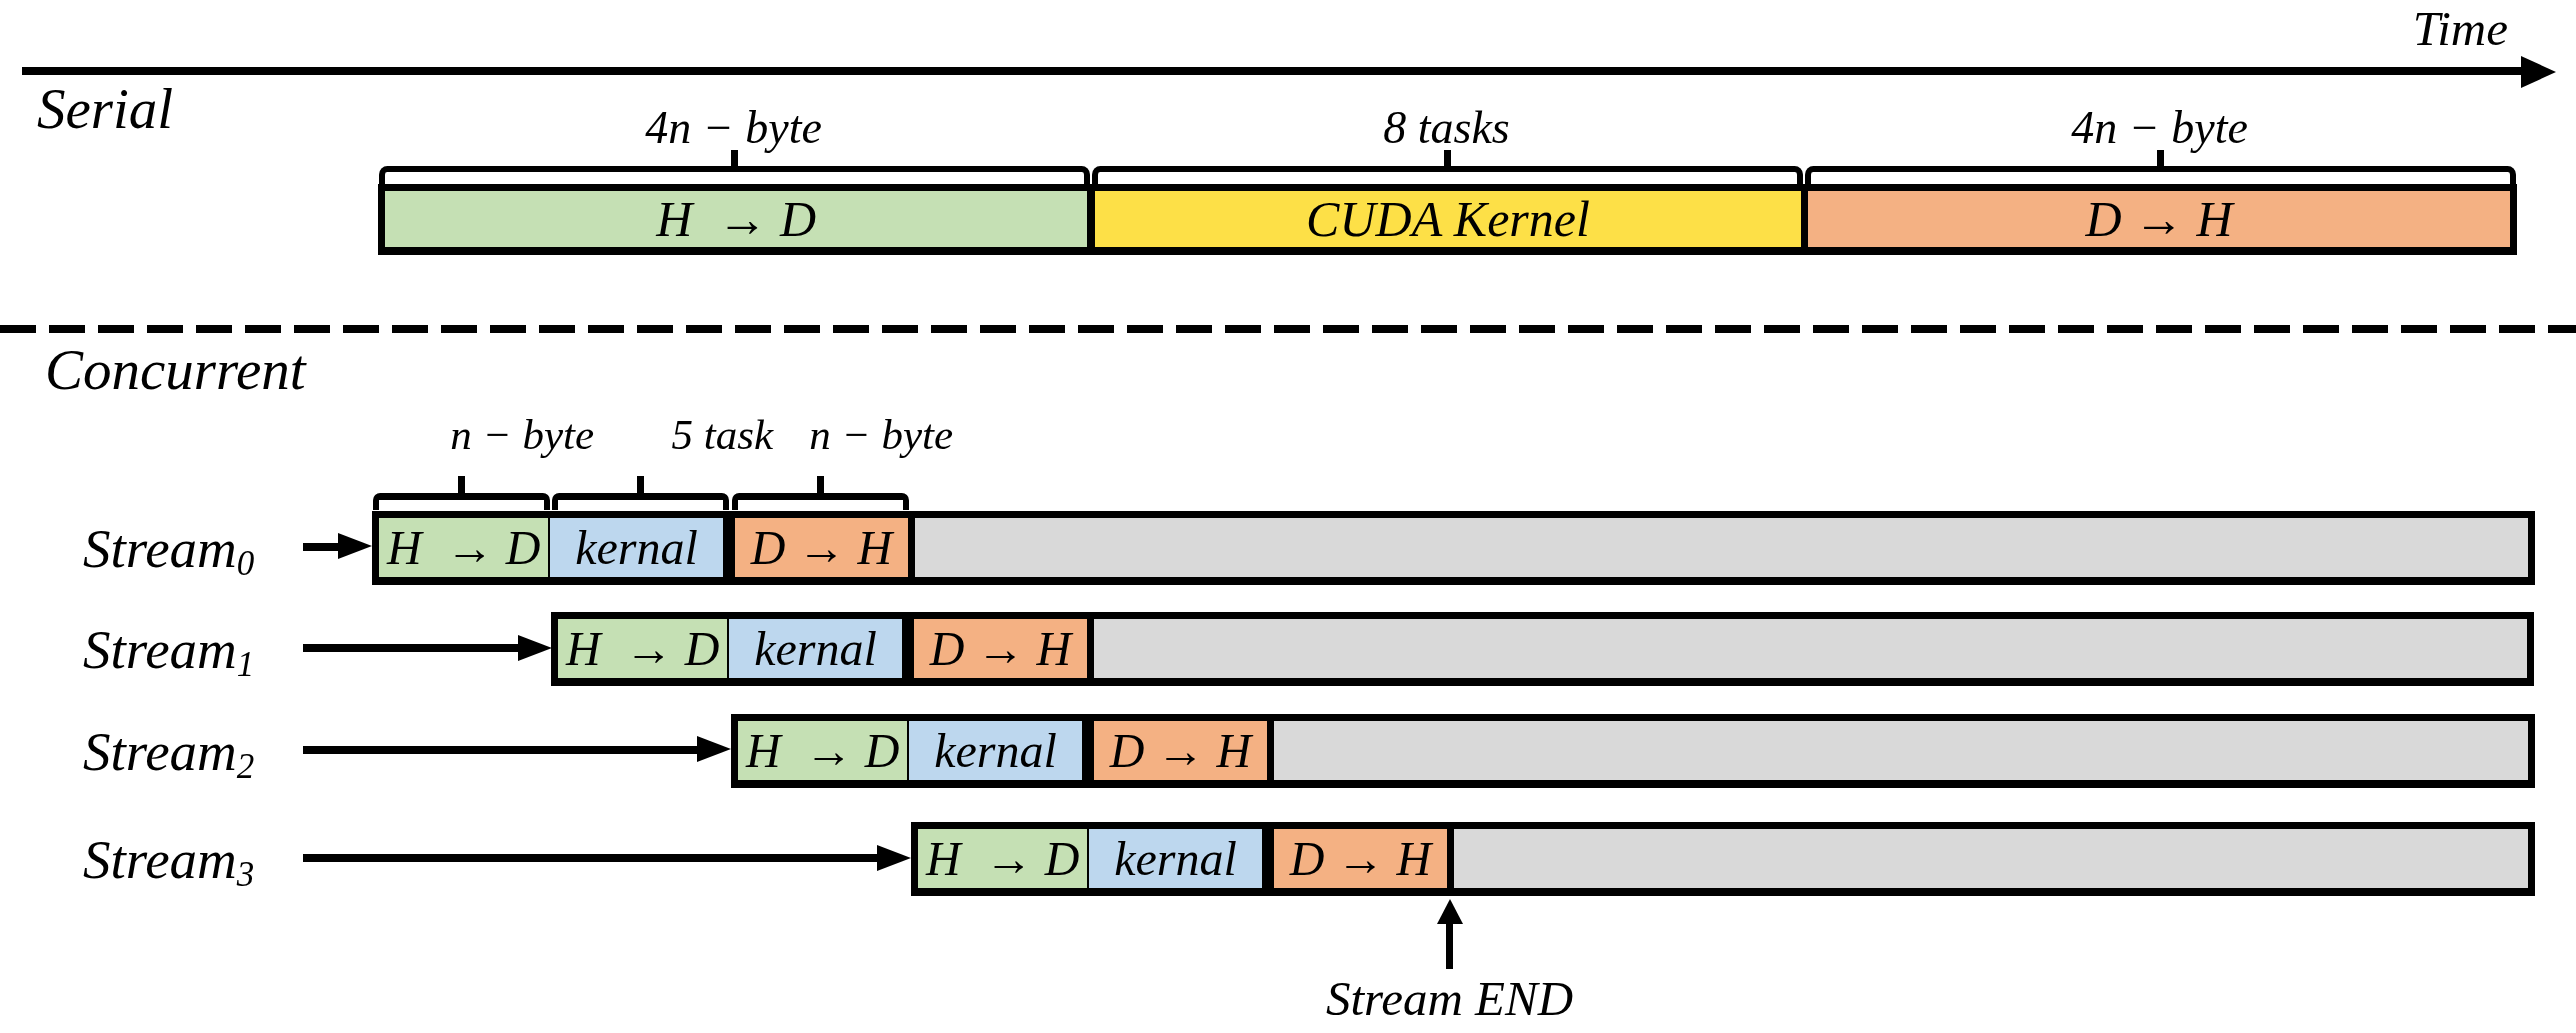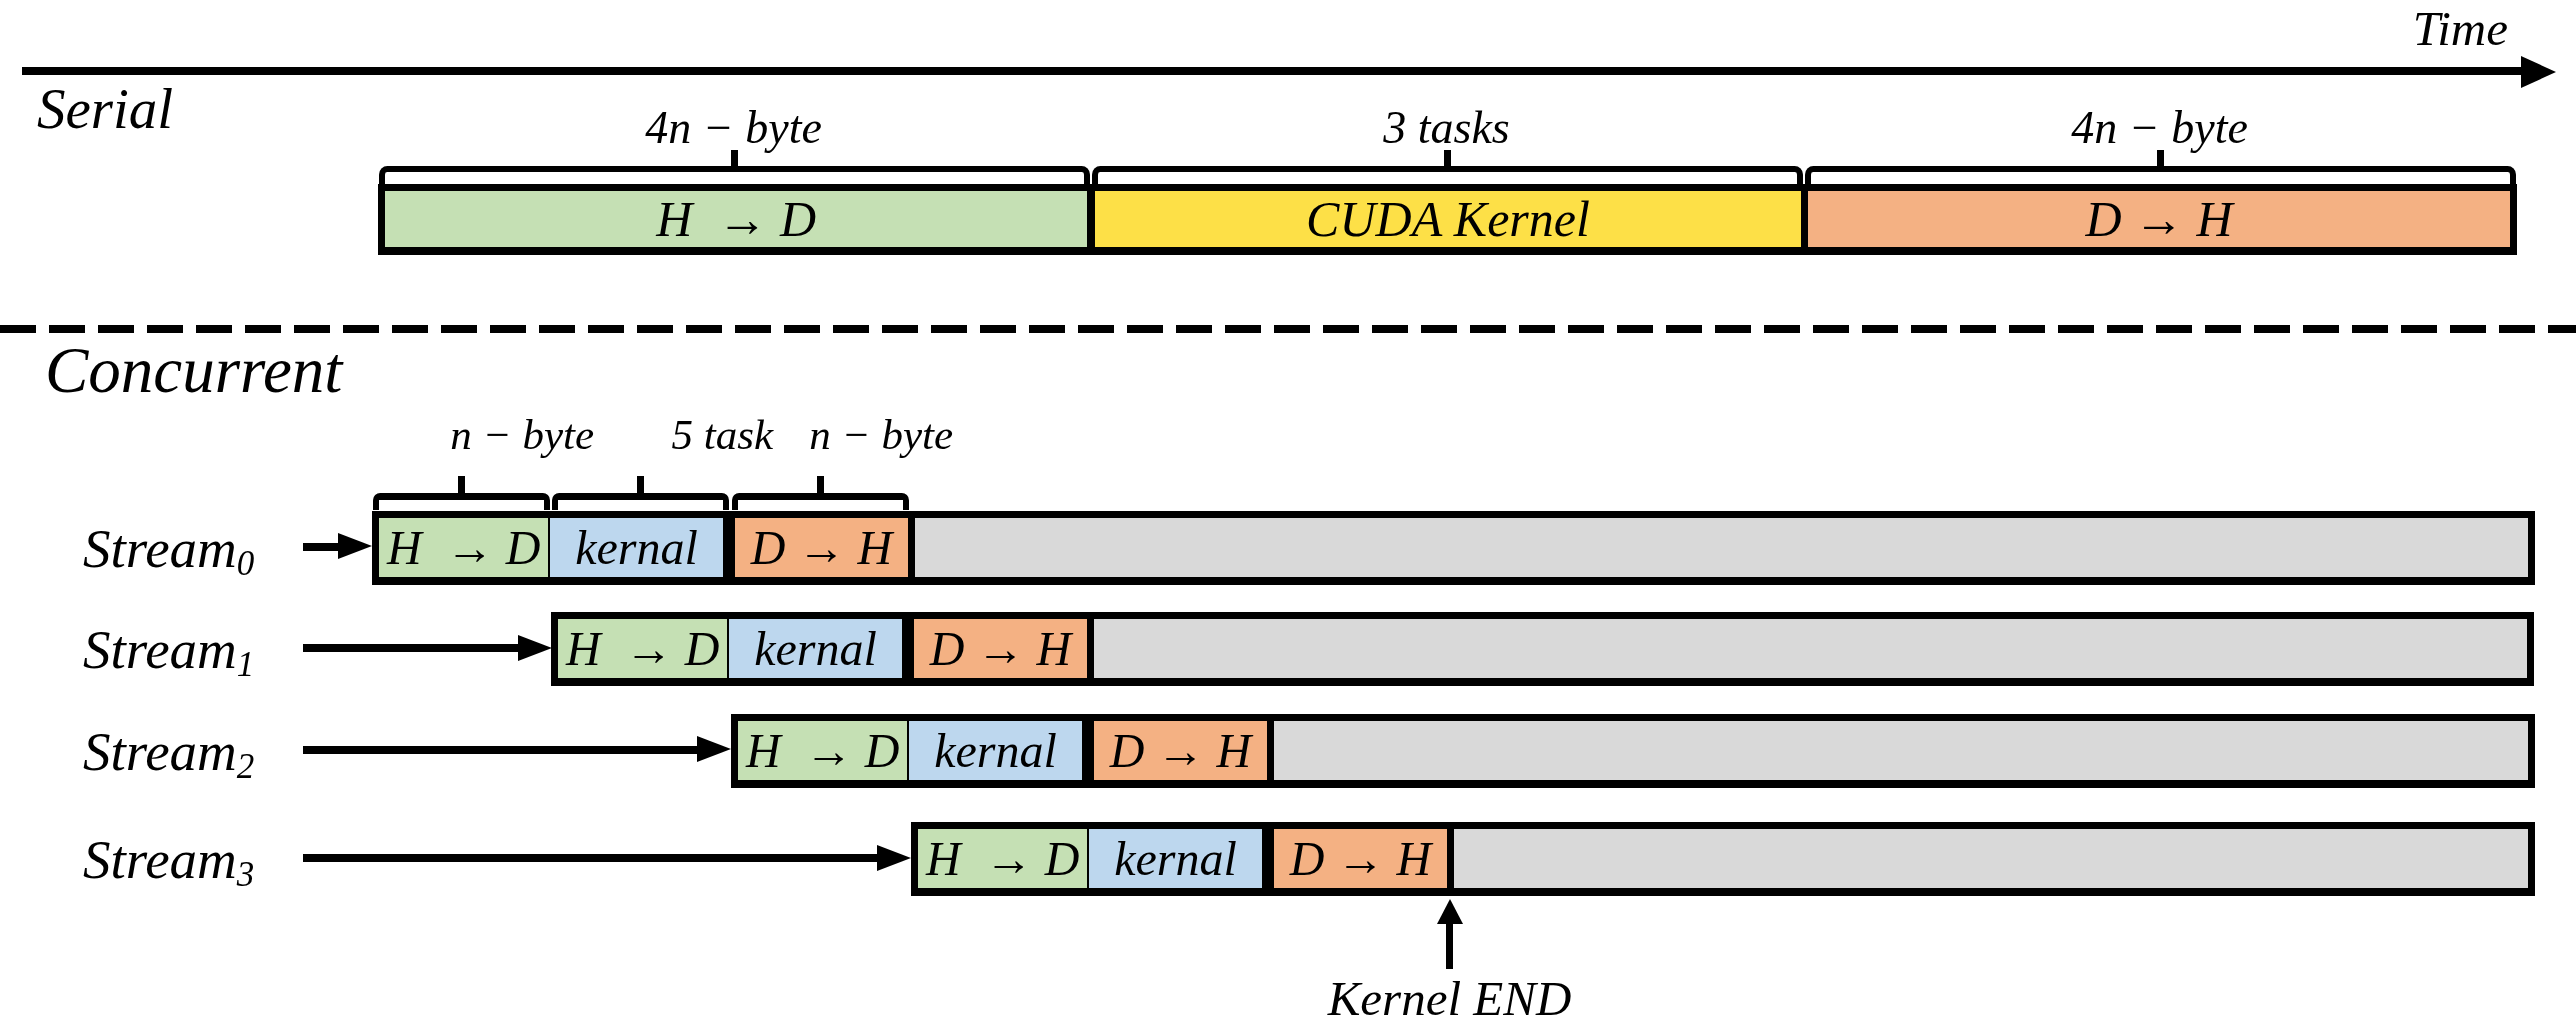--- a/index.html
+++ b/index.html
@@ -22,21 +22,21 @@
     border-top: 16px solid transparent; border-bottom: 16px solid transparent;
     border-left: 35px solid #000;
   }
   .time-label {
     left: 2157px; top: 2.4px; width: 351px; text-align: right;
     font-size: 49px; line-height: 54px; font-style: italic;
   }
 
   
   .serial-title { left: 37px; top: 79px; font-size: 57px; line-height: 60px; }
-  .concurrent-title { left: 45px; top: 340px; font-size: 65px; line-height: 60px; }
+  .concurrent-title { left: 45px; top: 340px; font-size: 57px; line-height: 60px; }
 
   
   .ann { text-align: center; font-size: 46px; line-height: 50px; }
   .s-ann { top: 103px; width: 479px; }
   .s-ann-0 { left: 494px; }
   .s-ann-1 { left: 1207px; }
   .s-ann-2 { left: 1920px; }
   .c-ann { top: 410px; width: 264px; font-size: 43px; text-align: right; }
   .c-ann-0 { left: 330px; }
   .c-ann-1 { left: 509px; }
@@ -138,21 +138,21 @@
 
 <div id="root">
 
   <div class="abs time-line"></div>
   <div class="abs time-head"></div>
   <div class="abs time-label">Time</div>
 
   <div class="abs serial-title">Serial</div>
 
   <div class="abs ann s-ann s-ann-0">4n − byte</div>
-  <div class="abs ann s-ann s-ann-1">3 tasks</div>
+  <div class="abs ann s-ann s-ann-1">8 tasks</div>
   <div class="abs ann s-ann s-ann-2">4n − byte</div>
 
   <div class="abs brk s-brk s-brk-0">
       <span class="tick"></span>
     </div>
   <div class="abs brk s-brk s-brk-1">
       <span class="tick"></span>
     </div>
   <div class="abs brk s-brk s-brk-2">
       <span class="tick"></span>
@@ -217,16 +217,16 @@
   <div class="abs h-head hh-3"></div>
   <div class="abs row row-3">
     <div class="cell cell-green" style="background:#c5e0b4">H  → D</div>
     <div class="cell cell-blue" style="background:#bdd7ee">kernal</div>
     <div class="cell cell-orange" style="background:#f4b183">D → H</div>
     <div class="cell cell-gray" style="background:#d9d9d9"></div>
   </div>
 
   <div class="abs pe-head"></div>
   <div class="abs pe-line"></div>
-  <div class="abs pe-label">Kernel END</div>
+  <div class="abs pe-label">Stream END</div>
 
 </div>
 
 
 </body></html>

